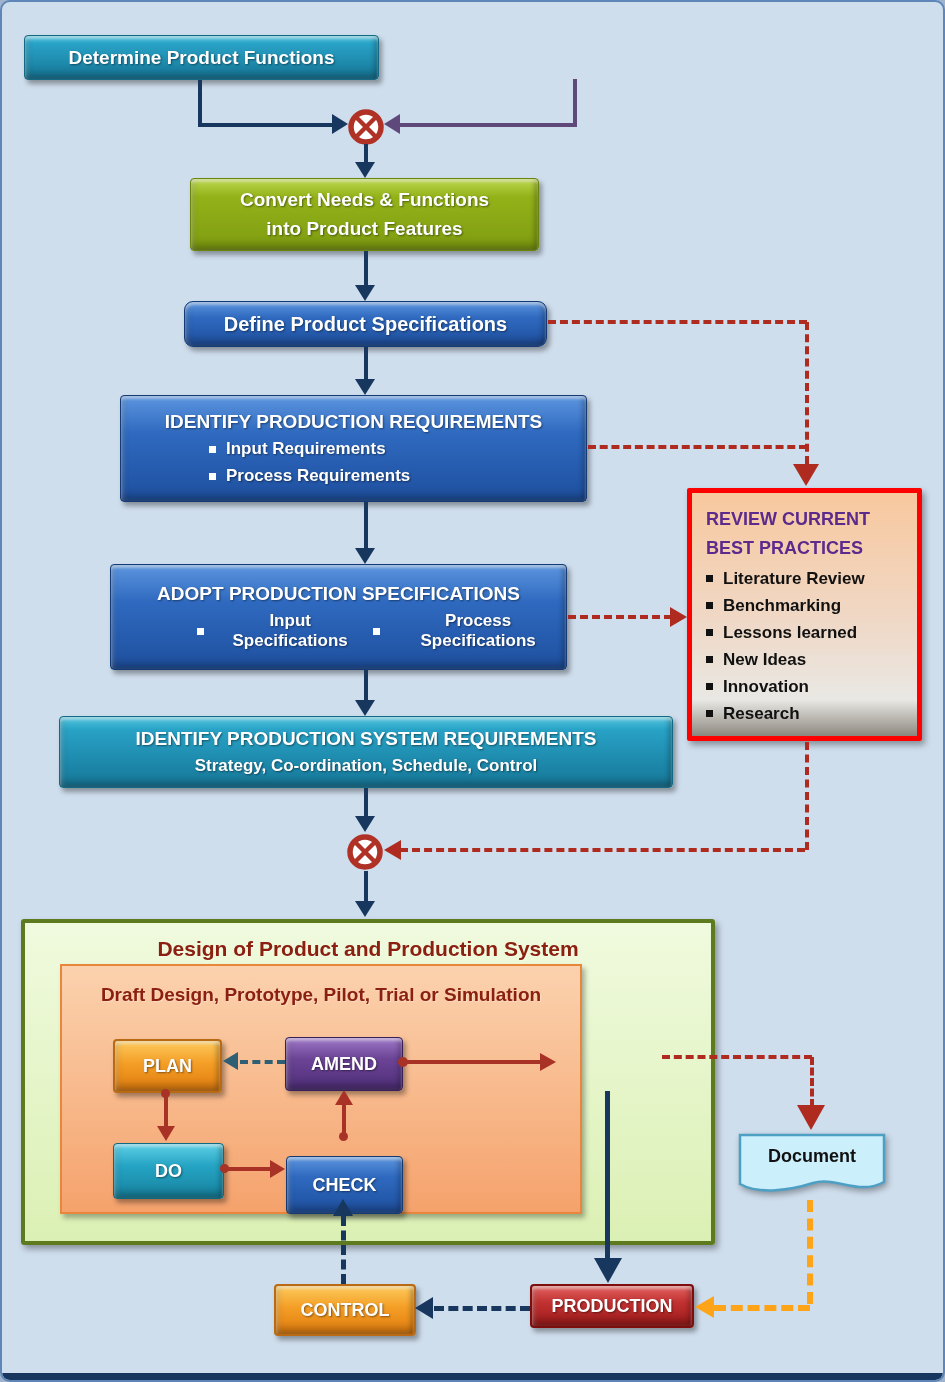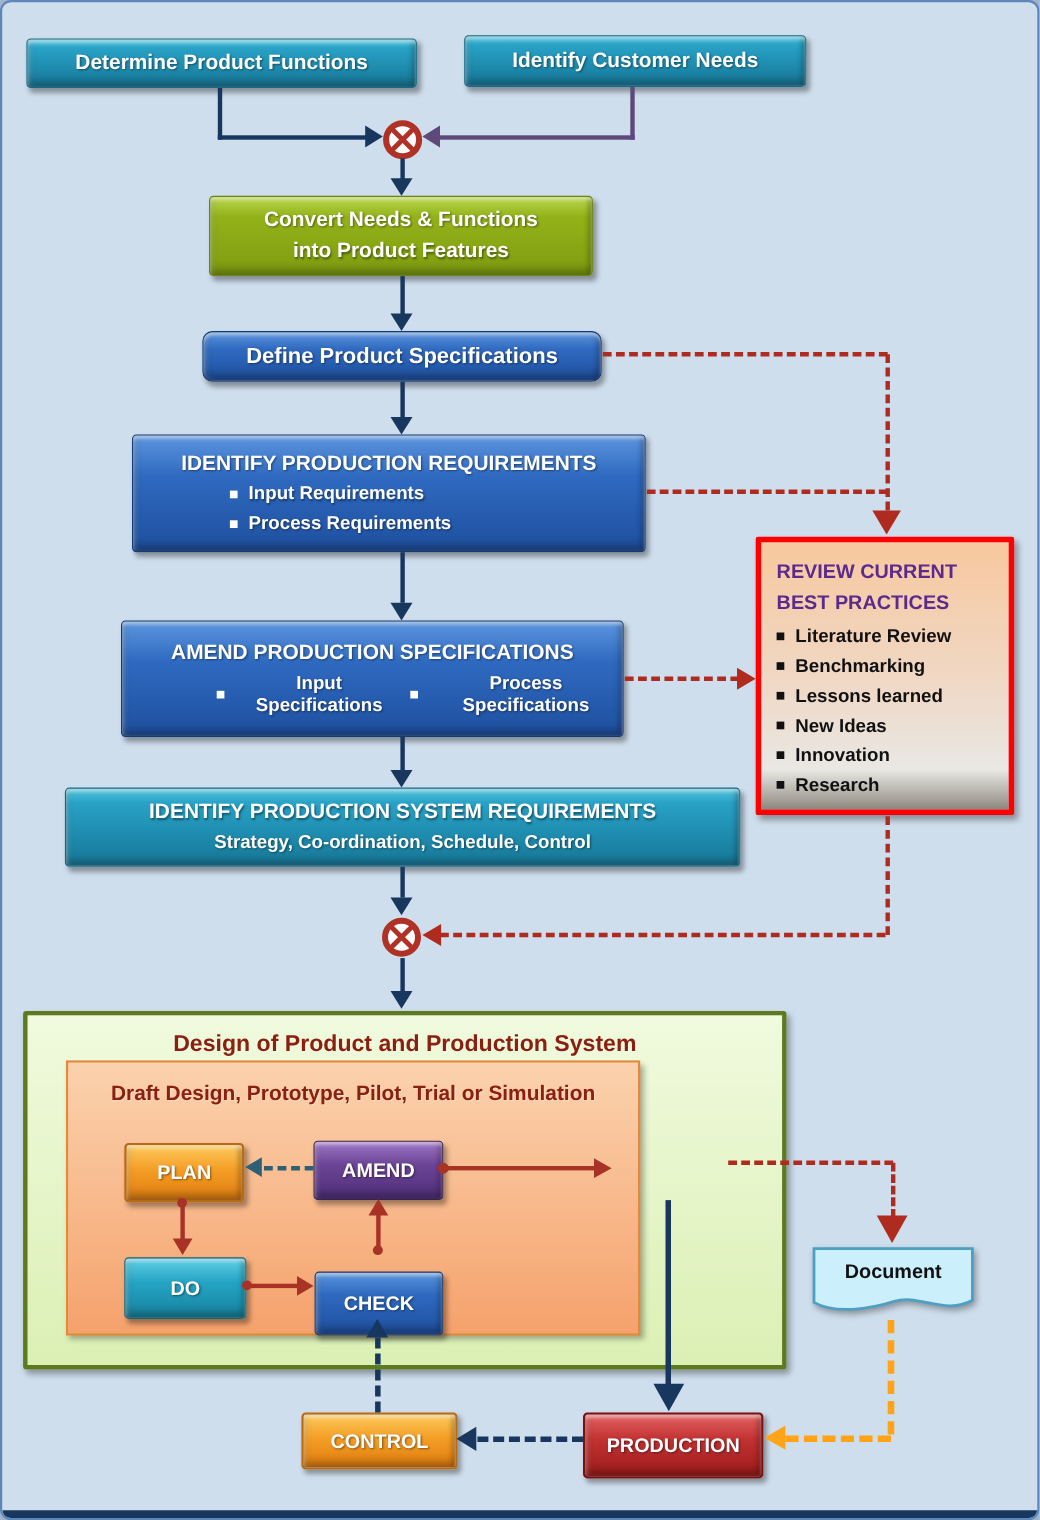--- a/index.html
+++ b/index.html
@@ -45,23 +45,20 @@
     <div class="title-maroon" style="margin-top:14px;font-size:21px;">Design of Product and Production System</div>
   </div>
   <div class="container-orange" style="left:58px;top:962px;width:522px;height:250px;">
     <div class="title-maroon" style="margin-top:18px;font-size:19px;">Draft Design, Prototype, Pilot, Trial or Simulation</div>
   </div>
 
   <div class="box teal" style="left:22px;top:33px;width:355px;height:45px;font-size:19px;">
     <span>Determine Product Functions</span>
   </div>
 
-  <div class="box teal" style="left:420px;top:30px;width:311px;height:47px;font-size:19px;">
-    <span>Identify Customer Needs</span>
-  </div>
 
   <div class="box greenbx" style="left:188px;top:176px;width:349px;height:73px;font-size:19px;line-height:1.5;">
     <span>Convert Needs &amp; Functions</span>
     <span>into Product Features</span>
   </div>
 
   <div class="box blue" style="left:182px;top:299px;width:363px;height:46px;font-size:20px;border-radius:9px;">
     <span>Define Product Specifications</span>
   </div>
 
@@ -104,21 +101,21 @@
         <span>Innovation</span>
       </div>
       <div class="b-row">
         <span class="sq sq-b"></span>
         <span>Research</span>
       </div>
     </div>
   </div>
 
   <div class="box blue" style="left:108px;top:562px;width:457px;height:106px;">
-    <div style="font-size:19px;margin-bottom:6px;">AMEND PRODUCTION SPECIFICATIONS</div>
+    <div style="font-size:19px;margin-bottom:6px;">ADOPT PRODUCTION SPECIFICATIONS</div>
     <div style="align-self:flex-start;margin-left:86px;display:flex;flex-direction:row;gap:7px;font-size:17px;">
       <div class="b-row">
         <span class="sq sq-w"></span>
         <span>Input Specifications</span>
       </div>
       <div class="b-row">
         <span class="sq sq-w"></span>
         <span>Process Specifications</span>
       </div>
     </div>
@@ -145,21 +142,21 @@
   <div style="position:absolute;left:735px;top:1130px;width:150px;height:68px;filter:drop-shadow(2px 3px 3px rgba(0,0,0,.35));">
     <svg width="150" height="68">
       <path d="M3,3 H147 V50 C122,64 98,44 76,51 C54,58 22,63 3,52 Z" fill="#CBEFFB" stroke="#4E9FC4" stroke-width="2.5"></path>
     </svg>
     <div class="doc-label" style="top:14px;">Document</div>
   </div>
 
   <div class="box orange" style="left:272px;top:1282px;width:142px;height:52px;font-size:18px;">
     <span>CONTROL</span>
   </div>
-  <div class="box redbox" style="left:528px;top:1282px;width:164px;height:60px;font-size:18px;">
+  <div class="box redbox" style="left:528px;top:1282px;width:164px;height:44px;font-size:18px;">
     <span>PRODUCTION</span>
   </div>
 
   <div class="line" style="left:196px;top:78px;width:4px;height:47px;background:#17375E;"></div>
   <div class="line" style="left:196px;top:121px;width:138px;height:4px;background:#17375E;"></div>
   <div class="ah" style="left:330px;top:112px;border-left:16px solid #17375E;border-top:10px solid transparent;border-bottom:10px solid transparent;"></div>
 
   <div class="line" style="left:571px;top:77px;width:4px;height:48px;background:#5F497A;"></div>
   <div class="line" style="left:396px;top:121px;width:179px;height:4px;background:#5F497A;"></div>
   <div class="ah" style="left:382px;top:112px;border-right:16px solid #5F497A;border-top:10px solid transparent;border-bottom:10px solid transparent;"></div>

